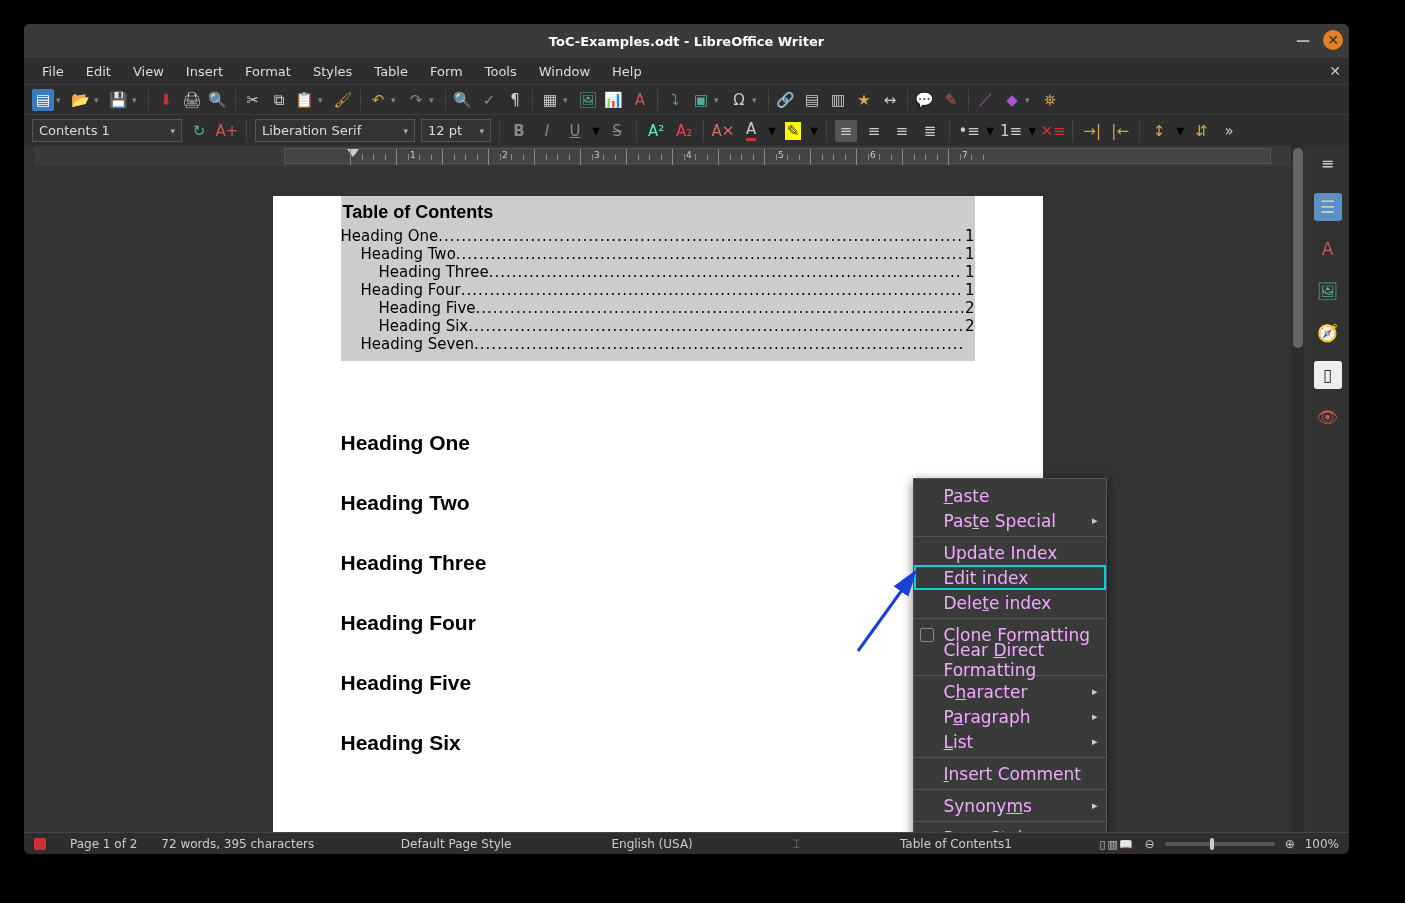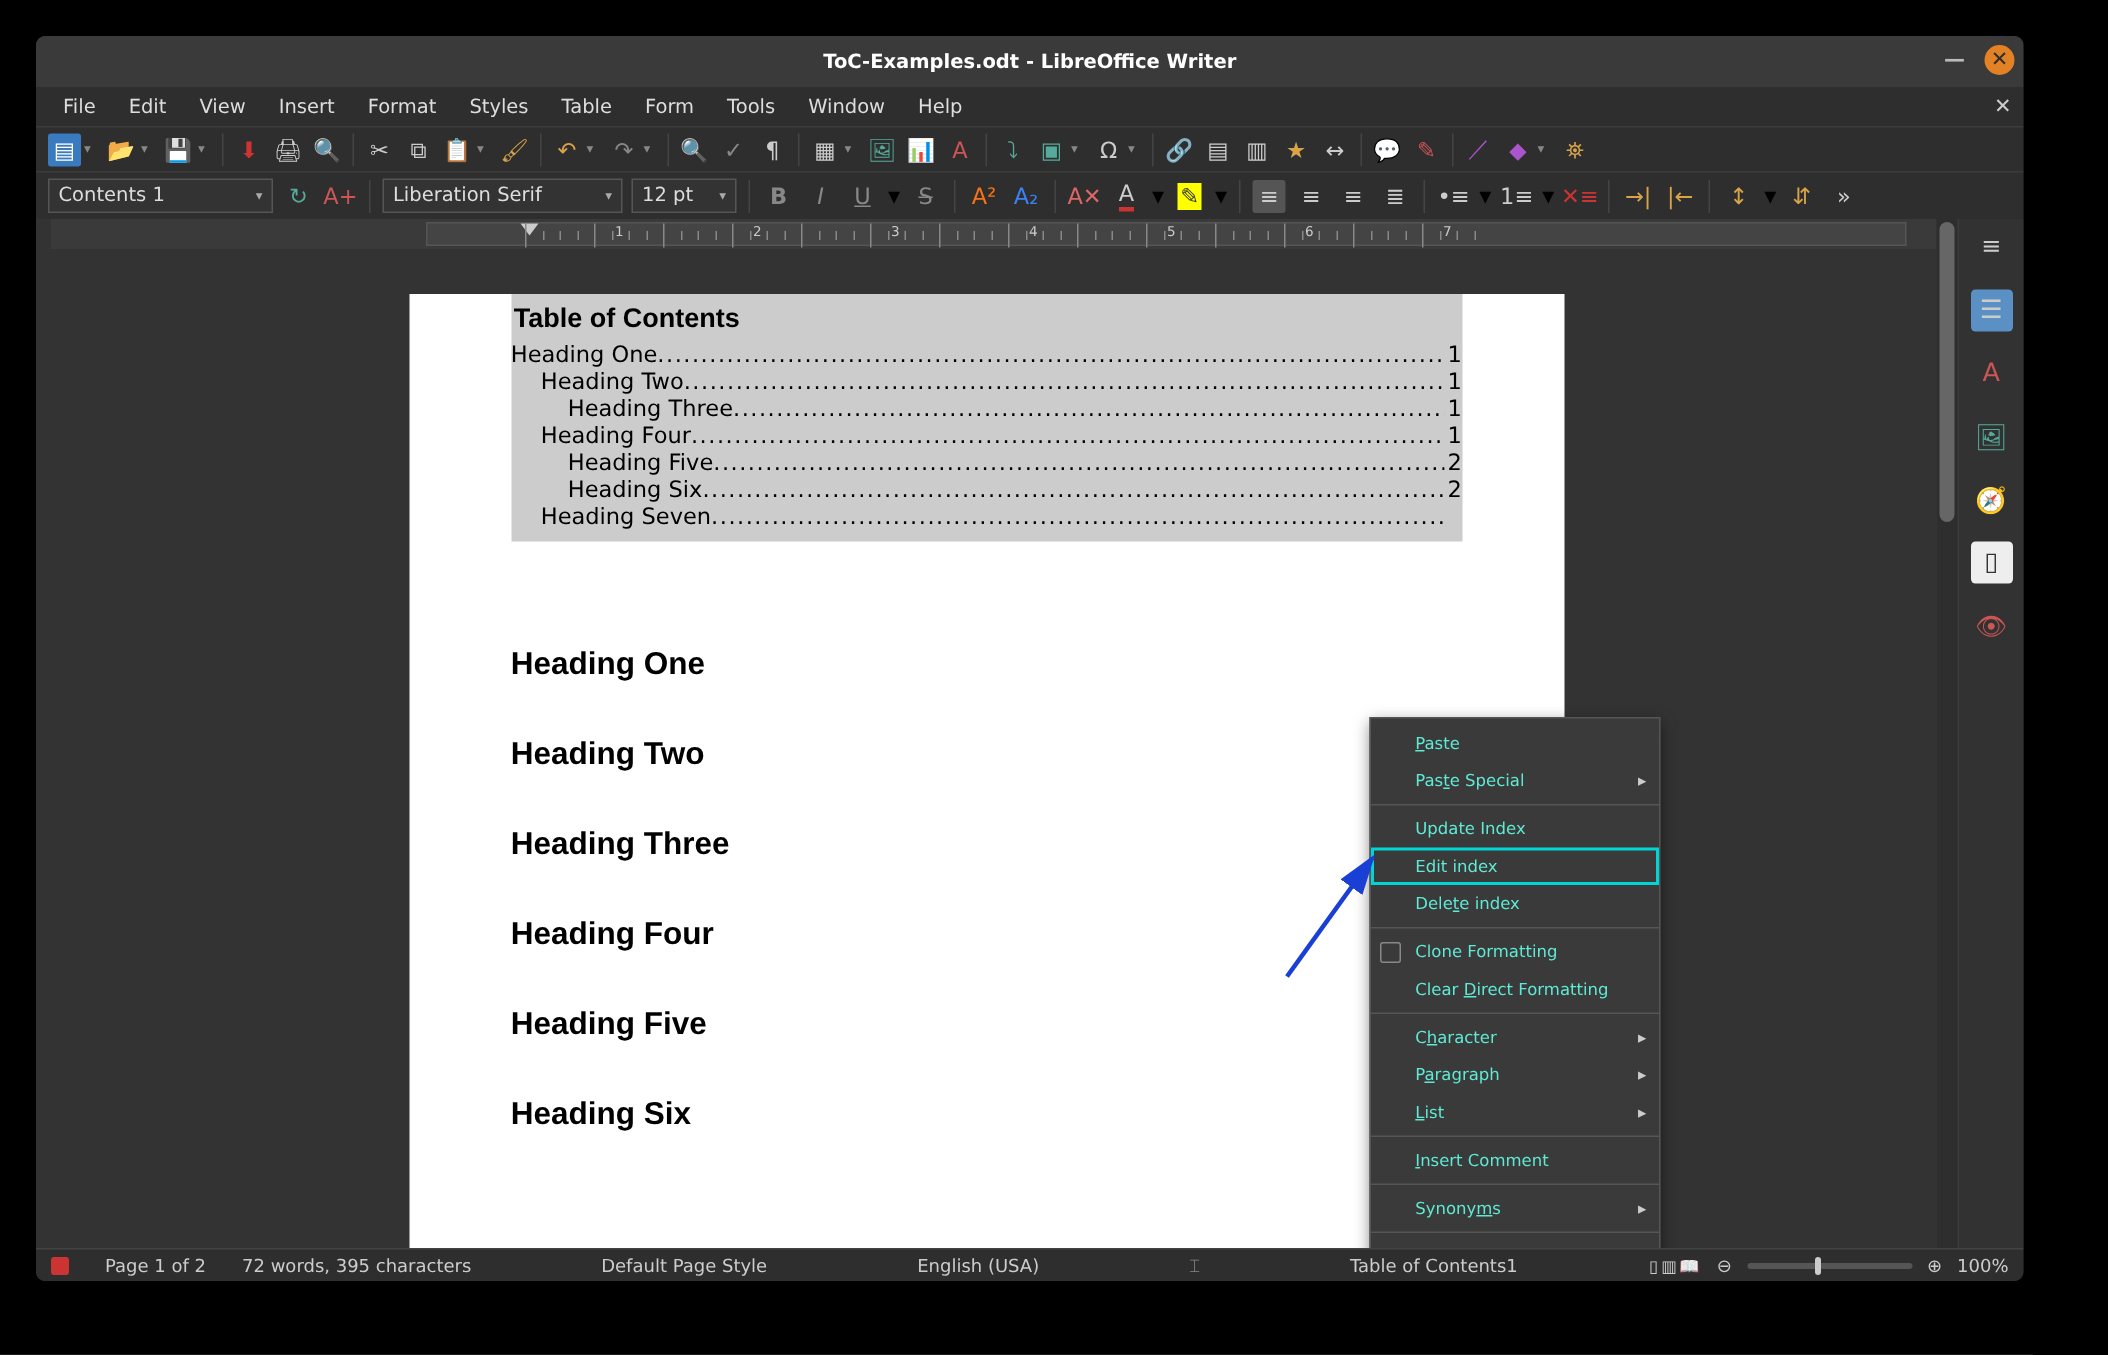--- a/index.html
+++ b/index.html
@@ -51,21 +51,21 @@
 .toc-entry .lead { white-space: nowrap; }
 .toc-entry .dots { flex: 1; overflow: hidden; letter-spacing: 1px; }
 .toc-entry .pg { width: 12px; text-align: right; }
 .toc-entry.l1 { padding-left: 0; }
 .toc-entry.l2 { padding-left: 20px; }
 .toc-entry.l3 { padding-left: 38px; }
 
 .pageheadings { margin: 70px 68px 0 68px; }
 .pageheadings h2 { font-family: "Liberation Sans", sans-serif; font-weight: bold; font-size: 21px; margin-bottom: 36px; }
 
-.context-menu { position: absolute; left: 640px; top: 282px; width: 194px; background: #3a3a3a; border: 1px solid #555; color: #5eead4; font-size: 11px; padding: 4px 0; z-index: 50; box-shadow: 0 3px 10px rgba(0,0,0,0.5); }
+.context-menu { position: absolute; left: 640px; top: 282px; width: 194px; background: #3a3a3a; border: 1px solid #555; color: #f0abfc; font-size: 17px; padding: 4px 0; z-index: 50; box-shadow: 0 3px 10px rgba(0,0,0,0.5); }
 .cm-item { height: 25px; display: flex; align-items: center; padding: 0 10px 0 30px; cursor: pointer; position: relative; }
 .cm-item.submenu::after { content: "▸"; position: absolute; right: 8px; font-size: 11px; color: #ccc; }
 .cm-item.highlighted { outline: 2px solid #00d5d5; outline-offset: -2px; }
 .cm-item .ul { text-decoration: underline; }
 .cm-sep { height: 1px; background: #555; margin: 3px 0; }
 .cm-item .chk { position: absolute; left: 6px; width: 14px; height: 14px; border: 1px solid #888; border-radius: 2px; }
 
 .arrow-annot { position: absolute; left: 580px; top: 370px; z-index: 60; pointer-events: none; }
 
 .sidebar-r { width: 44px; background: #323232; display: flex; flex-direction: column; align-items: center; padding-top: 8px; gap: 14px; border-left: 1px solid #3c3c3c; }
@@ -184,22 +184,22 @@
       <span>12 pt</span>
       <span class="arr">▾</span>
     </div>
     <span class="tb-sep"></span>
     <span class="tb-icon" style="font-weight:bold;color:#888;">B</span>
     <span class="tb-icon" style="font-style:italic;color:#888;">I</span>
     <span class="tb-icon" style="text-decoration:underline;color:#888;">U</span>
       <span class="tb-dd">▾</span>
     <span class="tb-icon" style="text-decoration:line-through;color:#888;">S</span>
     <span class="tb-sep"></span>
-    <span class="tb-icon" style="color:#f97316;">A²</span>
-    <span class="tb-icon" style="color:#3b82f6;">A₂</span>
+    <span class="tb-icon" style="color:#5eead4;">A²</span>
+    <span class="tb-icon" style="color:#ef4444;">A₂</span>
     <span class="tb-sep"></span>
     <span class="tb-icon" style="color:#d66;">A✕</span>
     <span class="tb-icon">
         <span style="border-bottom:3px solid #c33;">A</span>
       </span>
       <span class="tb-dd">▾</span>
     <span class="tb-icon">
         <span style="background:#ff0;color:#333;padding:0 2px;">✎</span>
       </span>
       <span class="tb-dd">▾</span>

